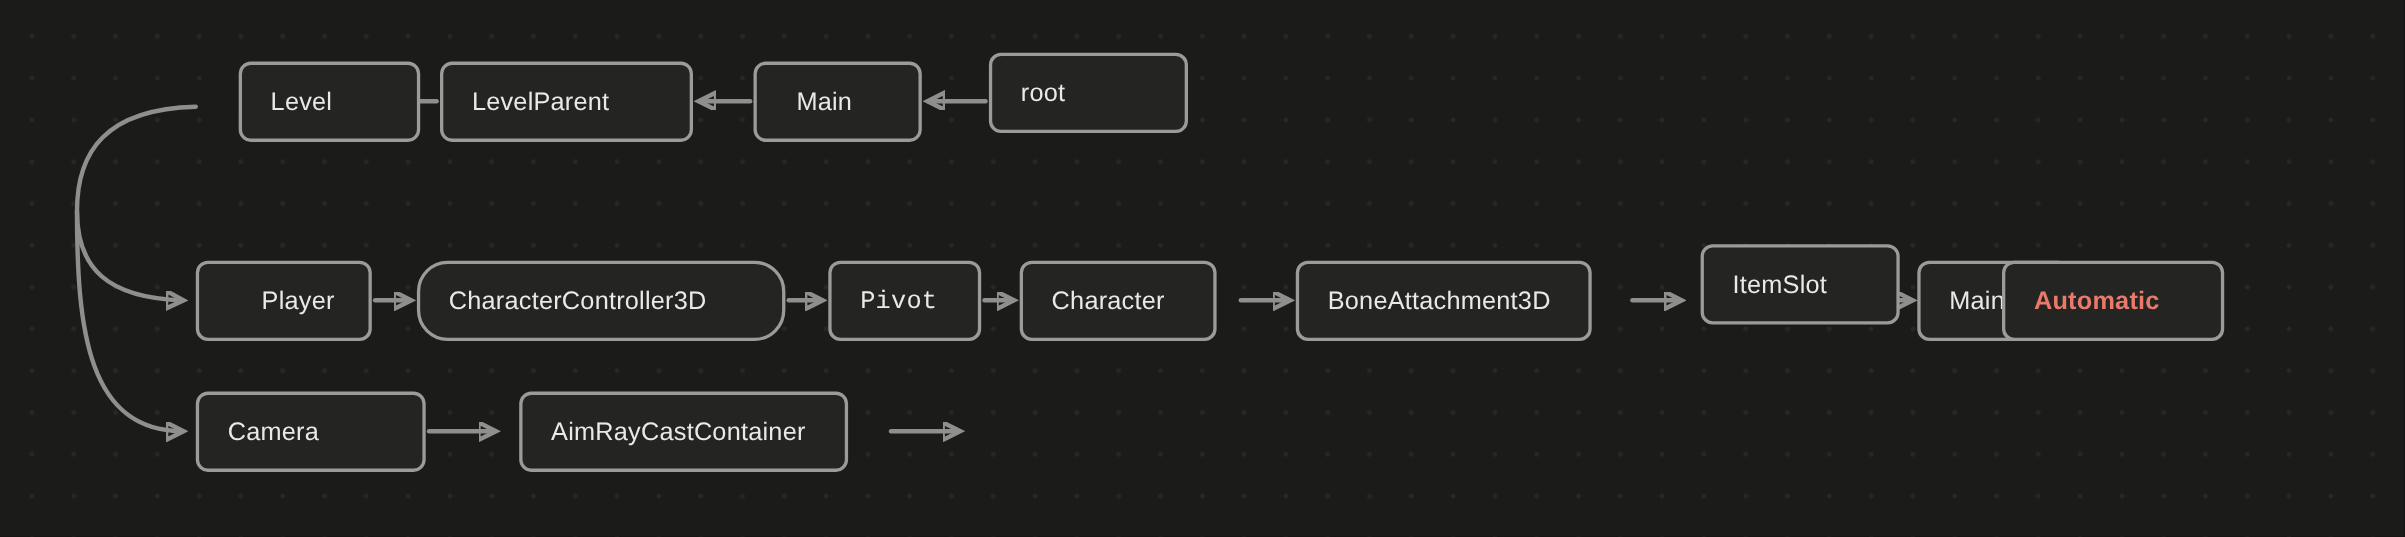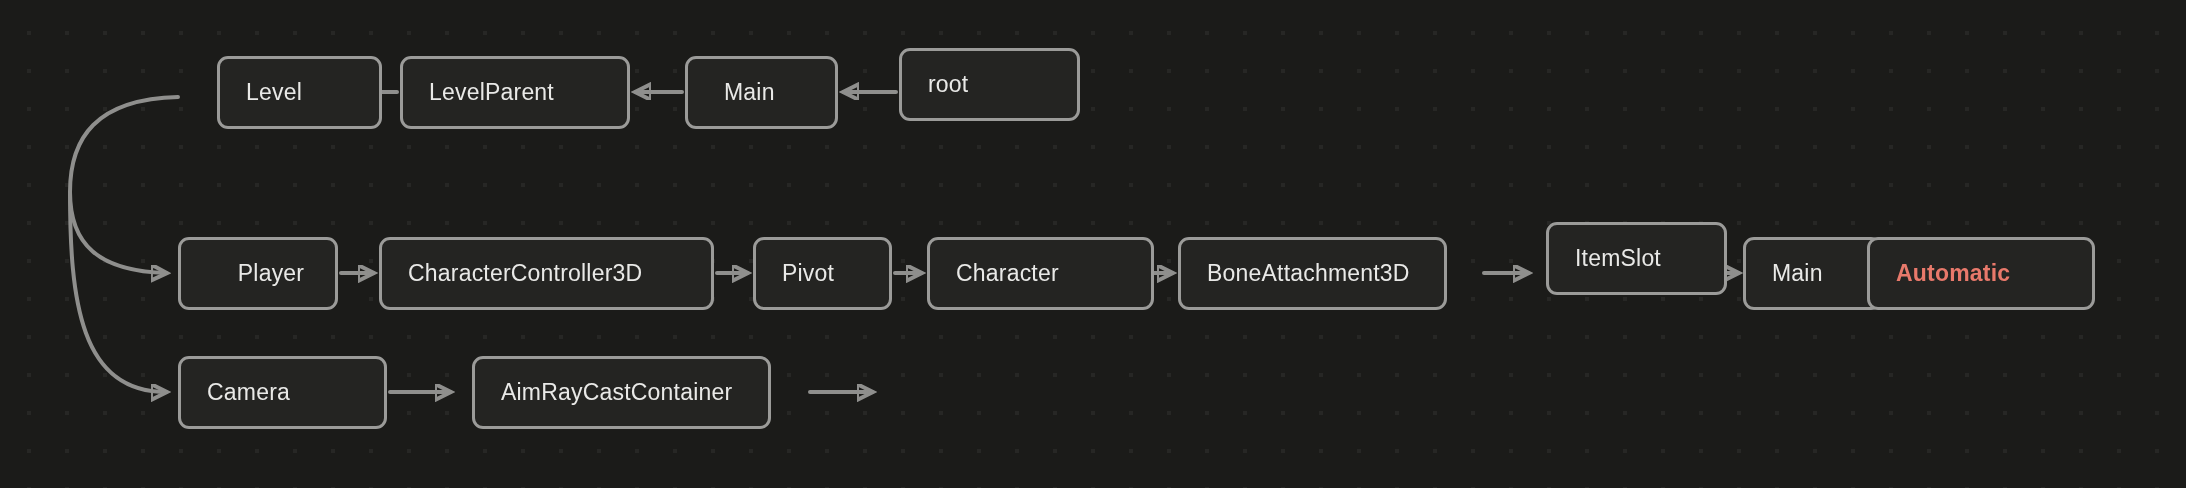--- a/index.html
+++ b/index.html
@@ -93,39 +93,39 @@
   <div class="node" style="left:685px; top:56px; width:153px;padding-left:36px;">
     <span class="node-label">Main</span>
   </div>
   <div class="node" style="left:899px; top:48px; width:181px;">
     <span class="node-label">root</span>
   </div>
 
   <div class="node" style="left:178px; top:237px; width:160px;justify-content:center;">
     <span class="node-label">Player</span>
   </div>
-  <div class="node" style="left:379px; top:237px; width:335px;">
+  <div class="node" style="left:379px; top:237px; width:335px;border-radius:28px;">
     <span class="node-label">CharacterController3D</span>
   </div>
-  <div class="node" style="left:753px; top:237px; width:139px;">
+  <div class="node" style="left:753px; top:237px; width:139px;font-family:Liberation Mono, monospace;">
     <span class="node-label">Pivot</span>
   </div>
-  <div class="node" style="left:927px; top:237px; width:227px;">
+  <div class="node" style="left:927px; top:237px; width:179px;">
     <span class="node-label">Character</span>
   </div>
   <div class="node" style="left:1178px; top:237px; width:269px;">
     <span class="node-label">BoneAttachment3D</span>
   </div>
   <div class="node" style="left:1534px; top:222px; width:181px;margin-left:12px;">
     <span class="node-label">ItemSlot</span>
   </div>
   <div class="node" style="left:1743px; top:237px; width:139px;">
     <span class="node-label">Main</span>
   </div>
-  <div class="node highlight" style="left:1867px; top:237px; width:228px;">
+  <div class="node highlight" style="left:1820px; top:237px; width:202px;">
     <span class="node-label">Automatic</span>
   </div>
 
   <div class="node" style="left:178px; top:356px; width:209px;align-items:center;">
     <span class="node-label">Camera</span>
   </div>
   <div class="node" style="left:472px; top:356px; width:299px;">
     <span class="node-label">AimRayCastContainer</span>
   </div>
 

